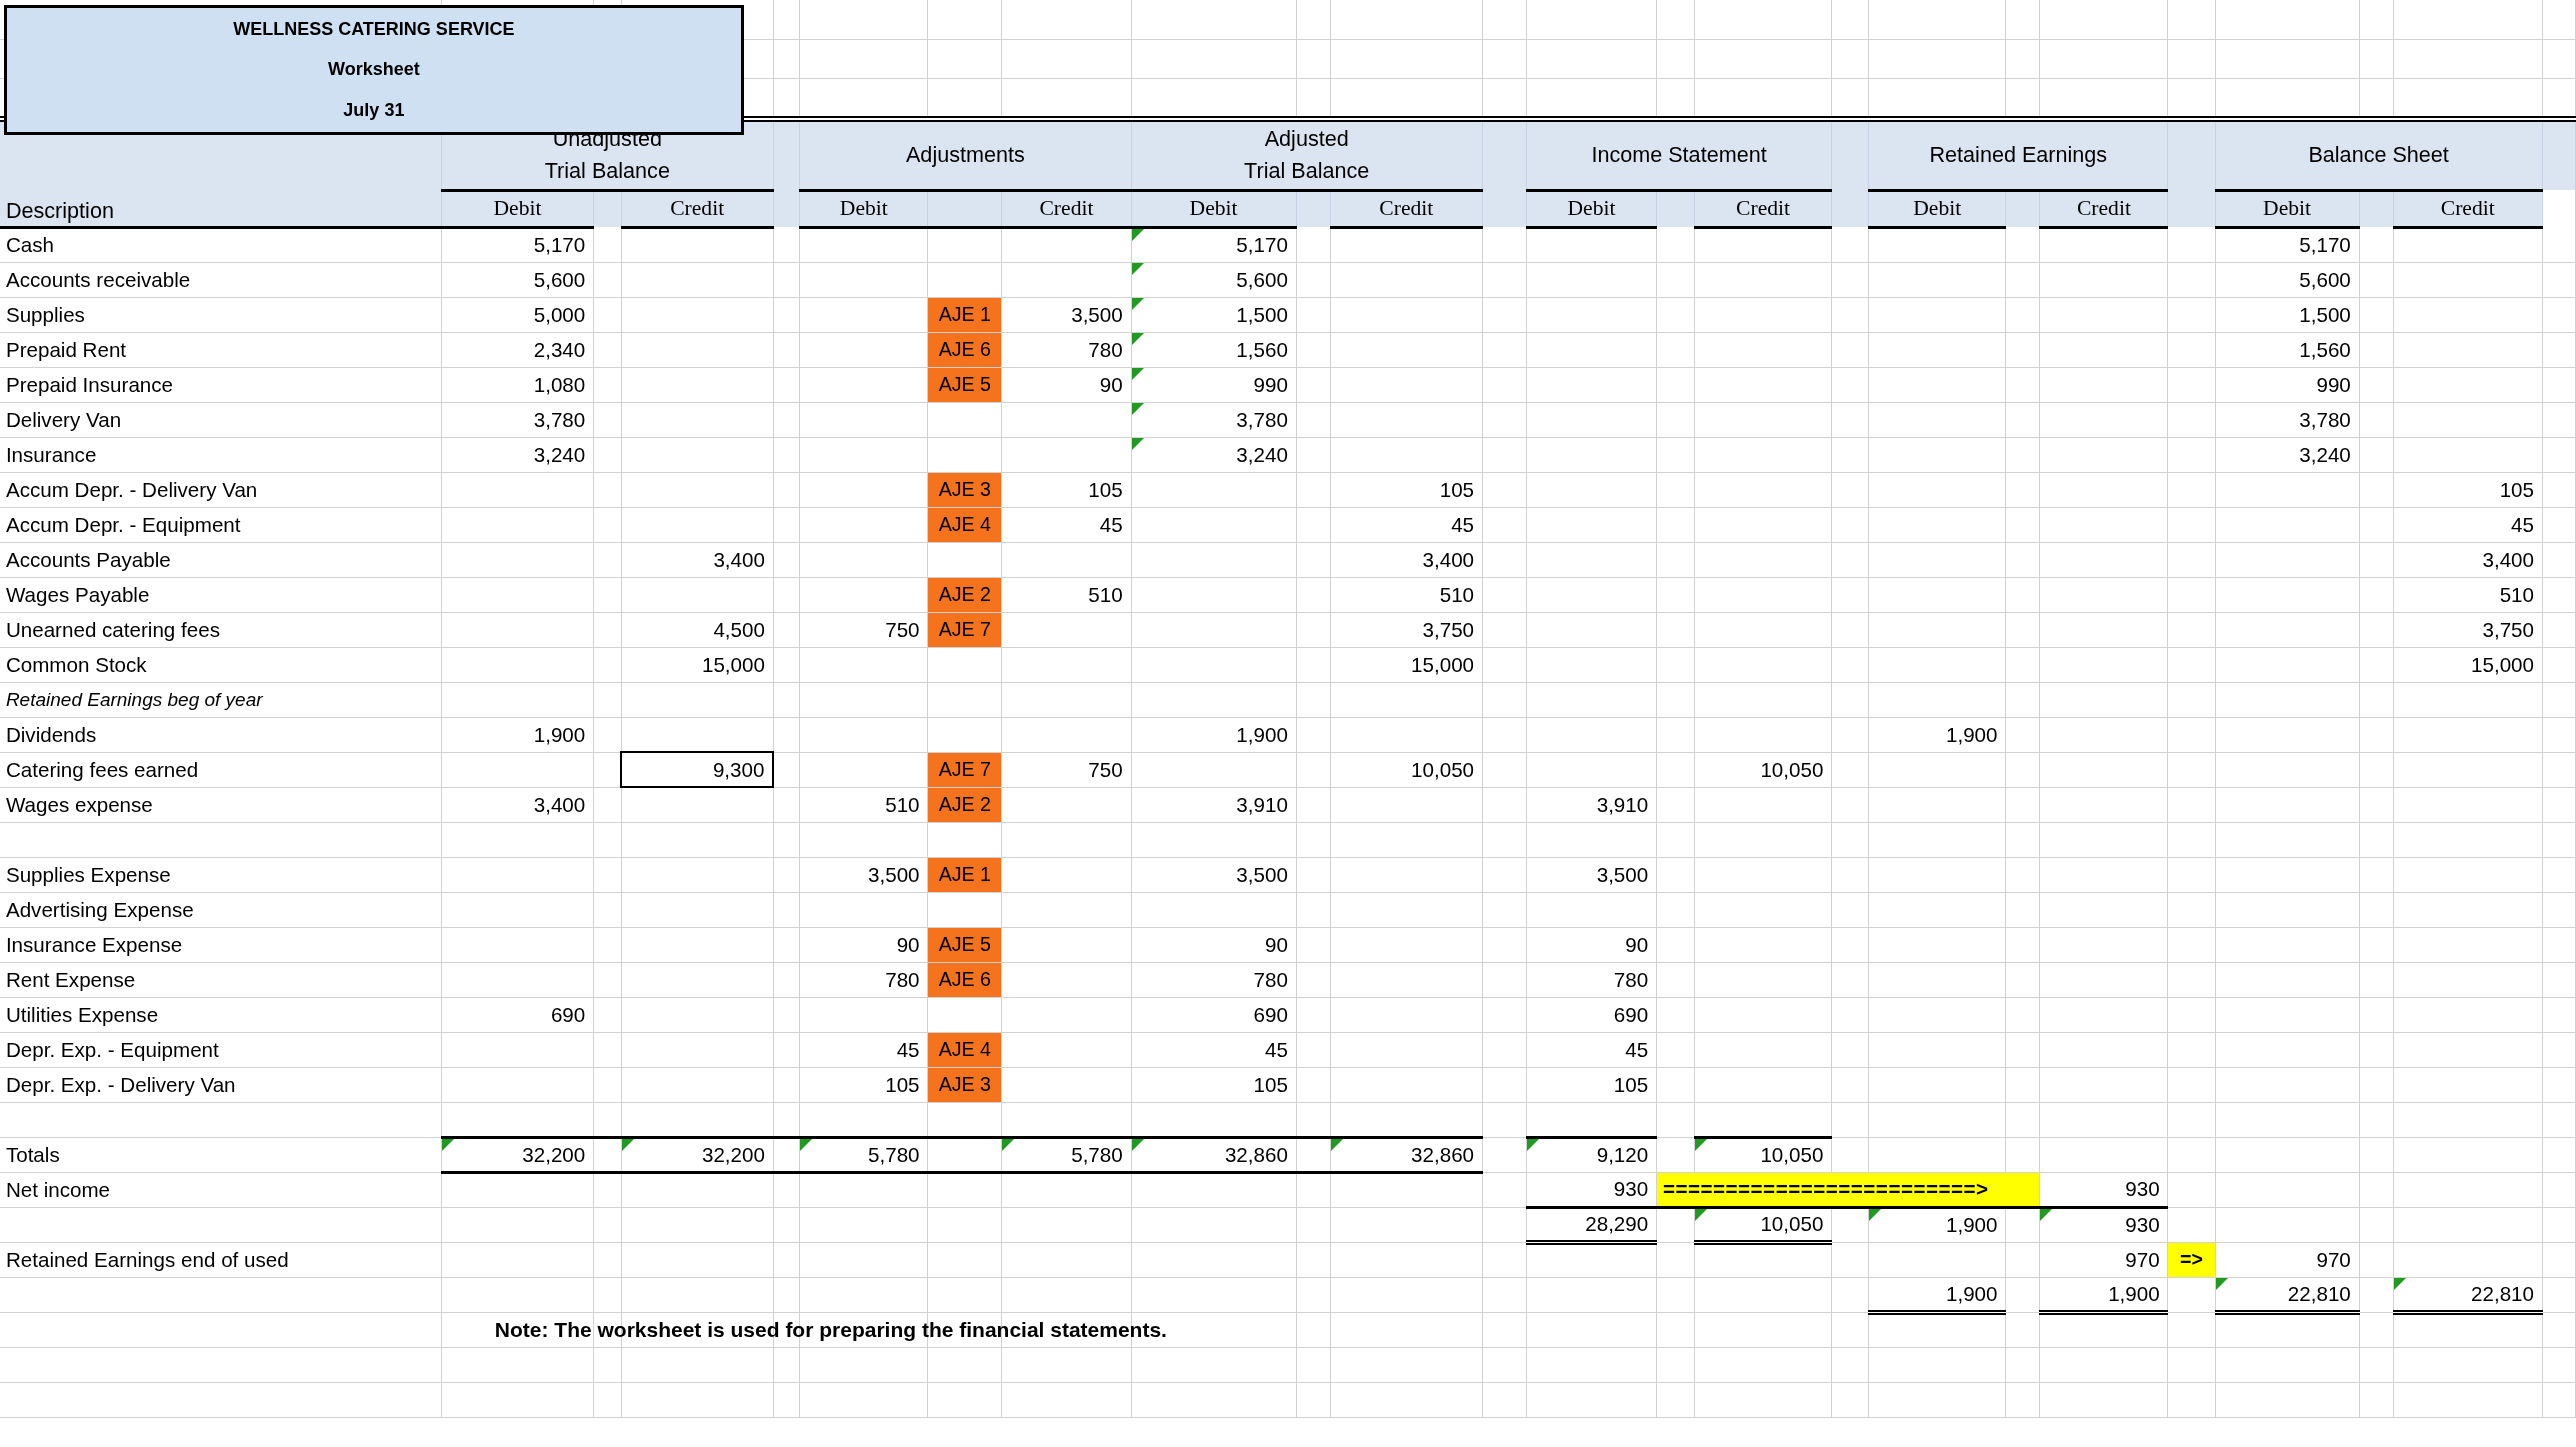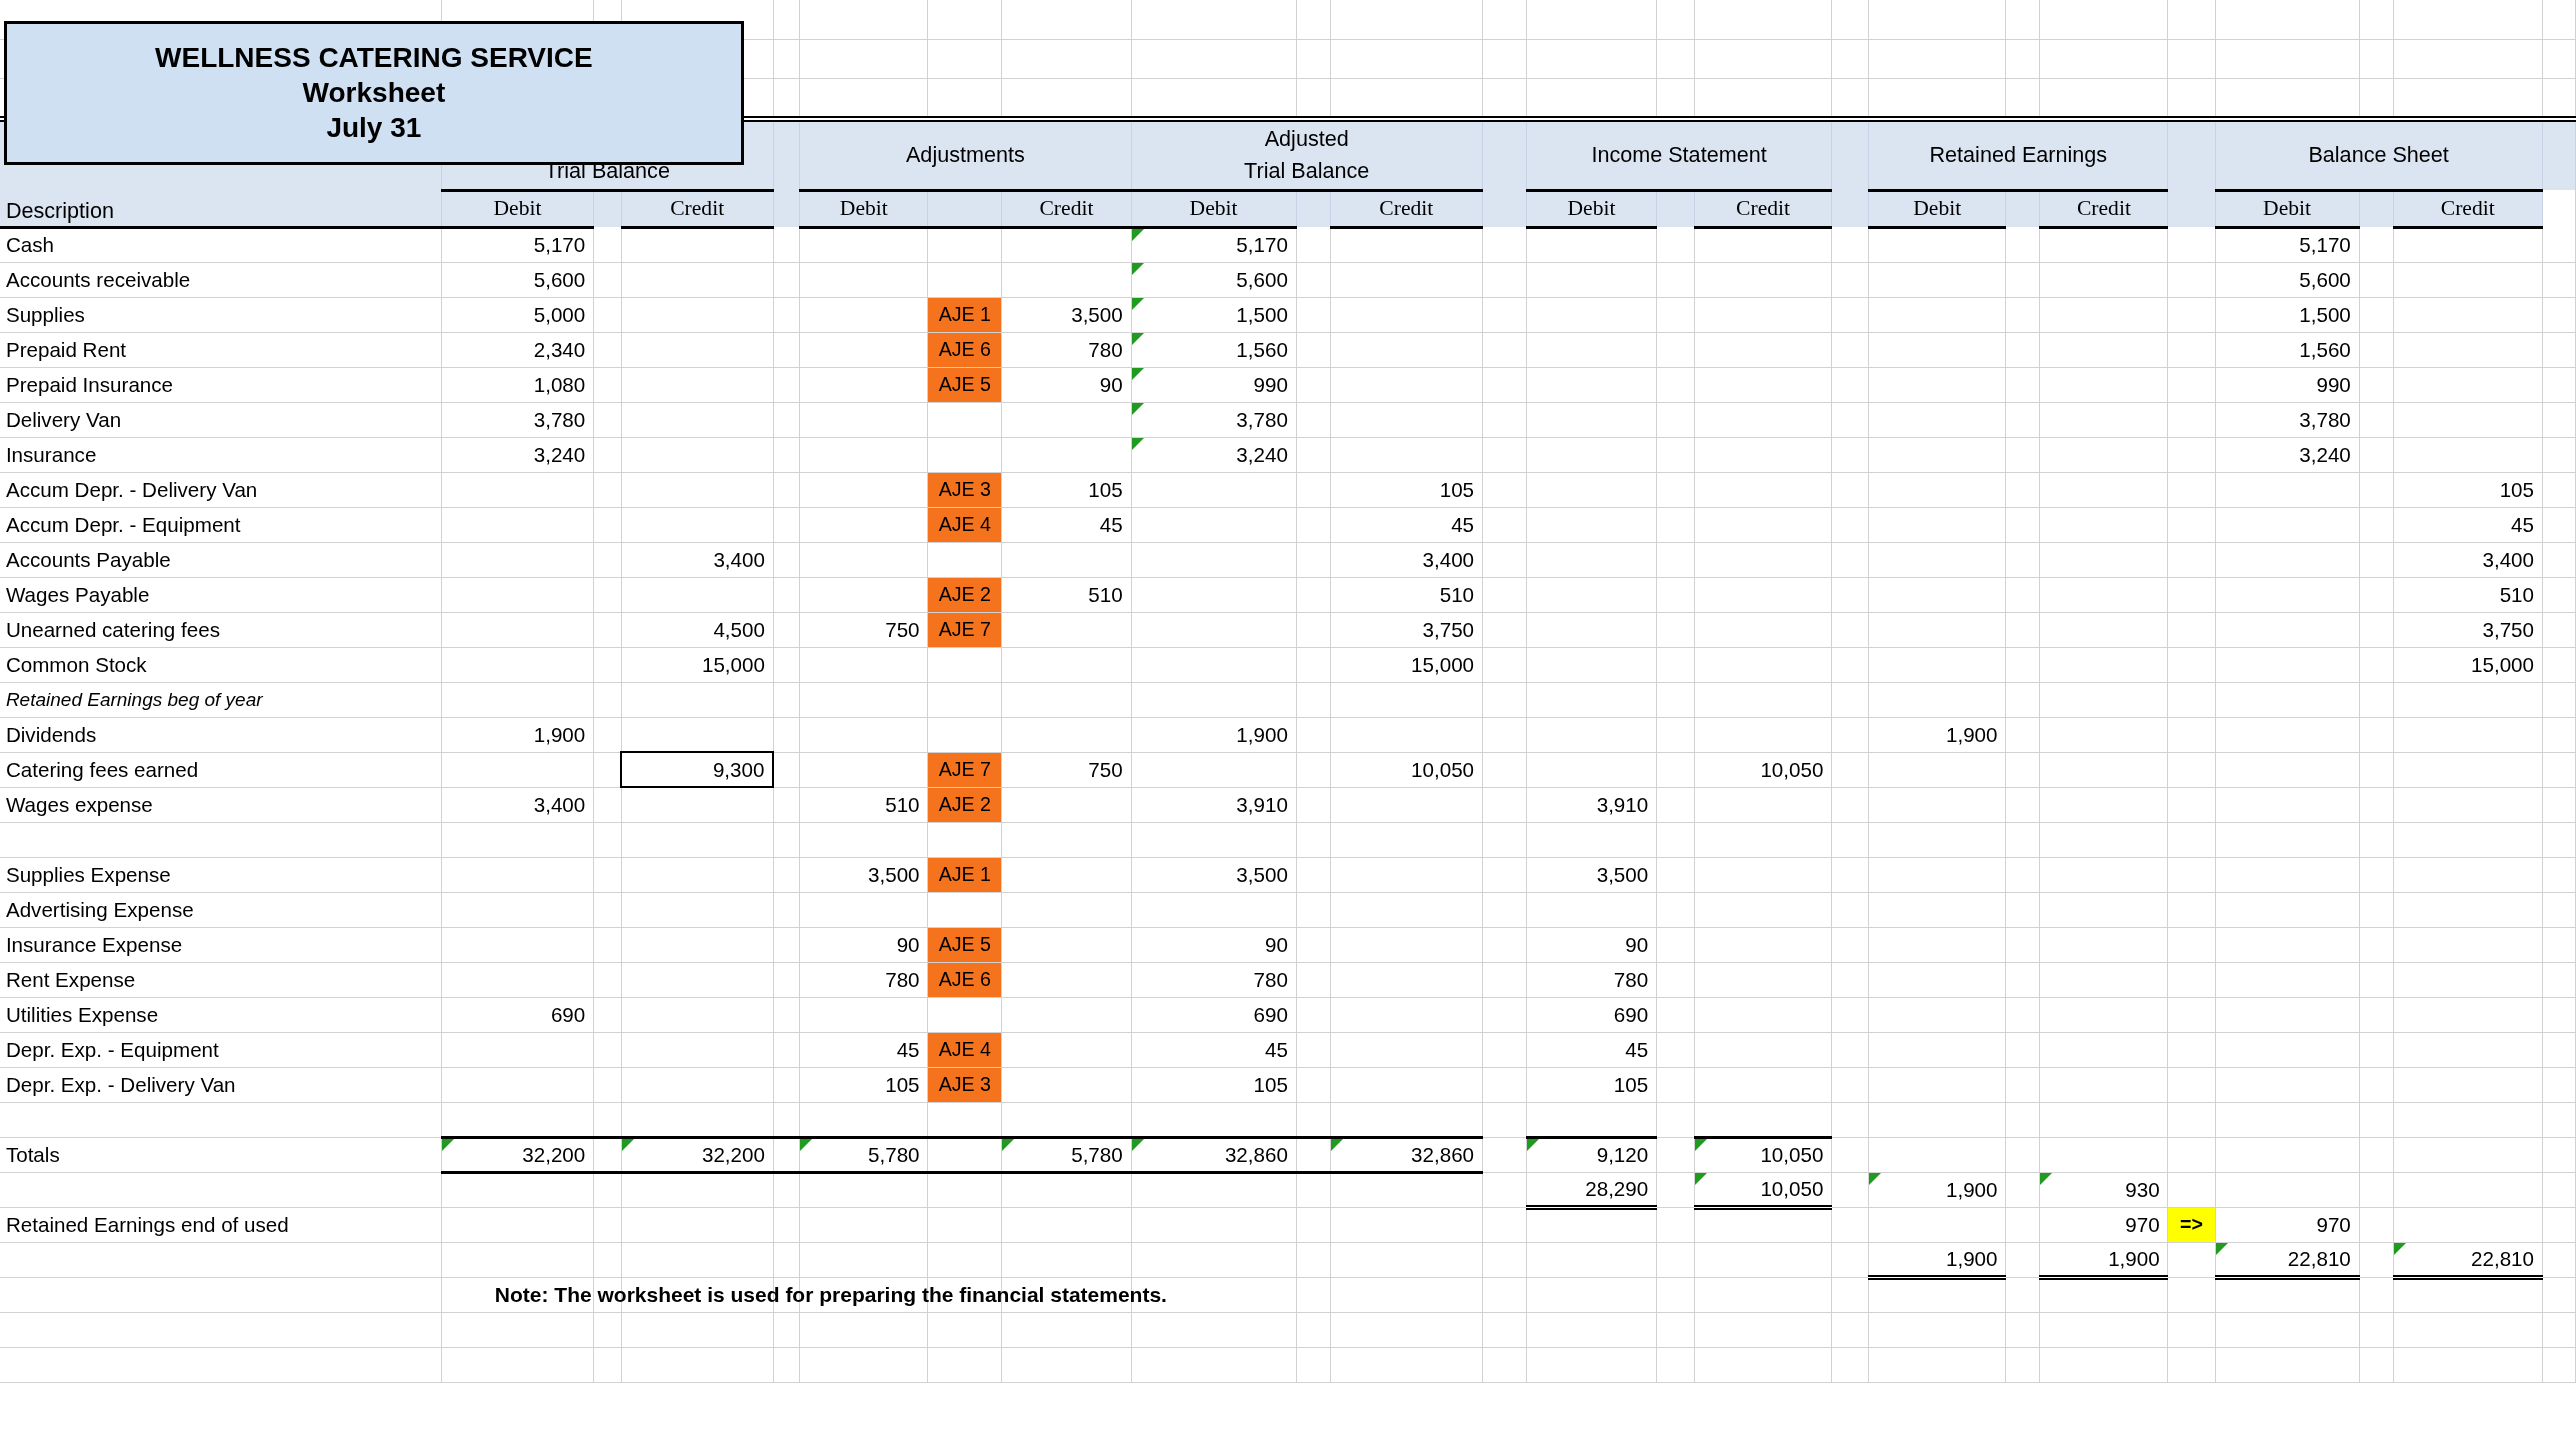--- a/index.html
+++ b/index.html
@@ -37,21 +37,21 @@
   .yel{background:var(--hl,#ffff00);}
   .arrow-band{font-weight:700;font-size:20.6px;text-align:left;padding-left:5.9px;letter-spacing:0.5px;
               white-space:nowrap;overflow:hidden;}
   .re-ar{font-weight:700;font-size:19.6px;text-align:center;}
   .note-span{position:absolute;left:4.9px;top:50%;transform:translateY(-50%);
              font-weight:700;font-size:21px;white-space:nowrap;z-index:3;margin-left:48px;}
   
   #title{position:absolute;left:3.9px;top:4.9px;width:734px;height:102px;z-index:5;
          background:var(--title,#cfe0f2);border:3.9px solid #000;
          display:flex;flex-direction:column;justify-content:space-between;align-items:center;
-         padding:18px 0;font-size:28px;font-weight:700;margin-top:16px;}
+         padding:11px 0;font-size:18px;font-weight:700;}
 </style>
 </head>
 <body>
 
 <div id="wrap">
 
   <div id="title">
     <div>WELLNESS CATERING SERVICE</div>
     <div>Worksheet</div>
     <div>July 31</div>
@@ -927,20 +927,42 @@
           <td class="n"></td>
           <td class=""></td>
           <td class="n"></td>
           <td class=""></td>
           <td class="n"></td>
           <td class=""></td>
           <td class="n"></td>
           <td class=""></td>
         </tr>
         <tr class="r">
+          <td class="dl">Net income</td>
+          <td class="n"></td>
+          <td class=""></td>
+          <td class="n"></td>
+          <td class=""></td>
+          <td class="n"></td>
+          <td class=""></td>
+          <td class="n"></td>
+          <td class="n"></td>
+          <td class=""></td>
+          <td class="n"></td>
+          <td class=""></td>
+          <td class="n bb4">930</td>
+          <td colspan="5" class="yel arrow-band bb4">=========================&gt;</td>
+          <td class="n bb4">930</td>
+          <td class=""></td>
+          <td class="n"></td>
+          <td class=""></td>
+          <td class="n"></td>
+          <td class=""></td>
+        </tr>
+        <tr class="r">
           <td class="dl"></td>
           <td class="n"></td>
           <td class=""></td>
           <td class="n"></td>
           <td class=""></td>
           <td class="n"></td>
           <td class=""></td>
           <td class="n"></td>
           <td class="n"></td>
           <td class=""></td>

